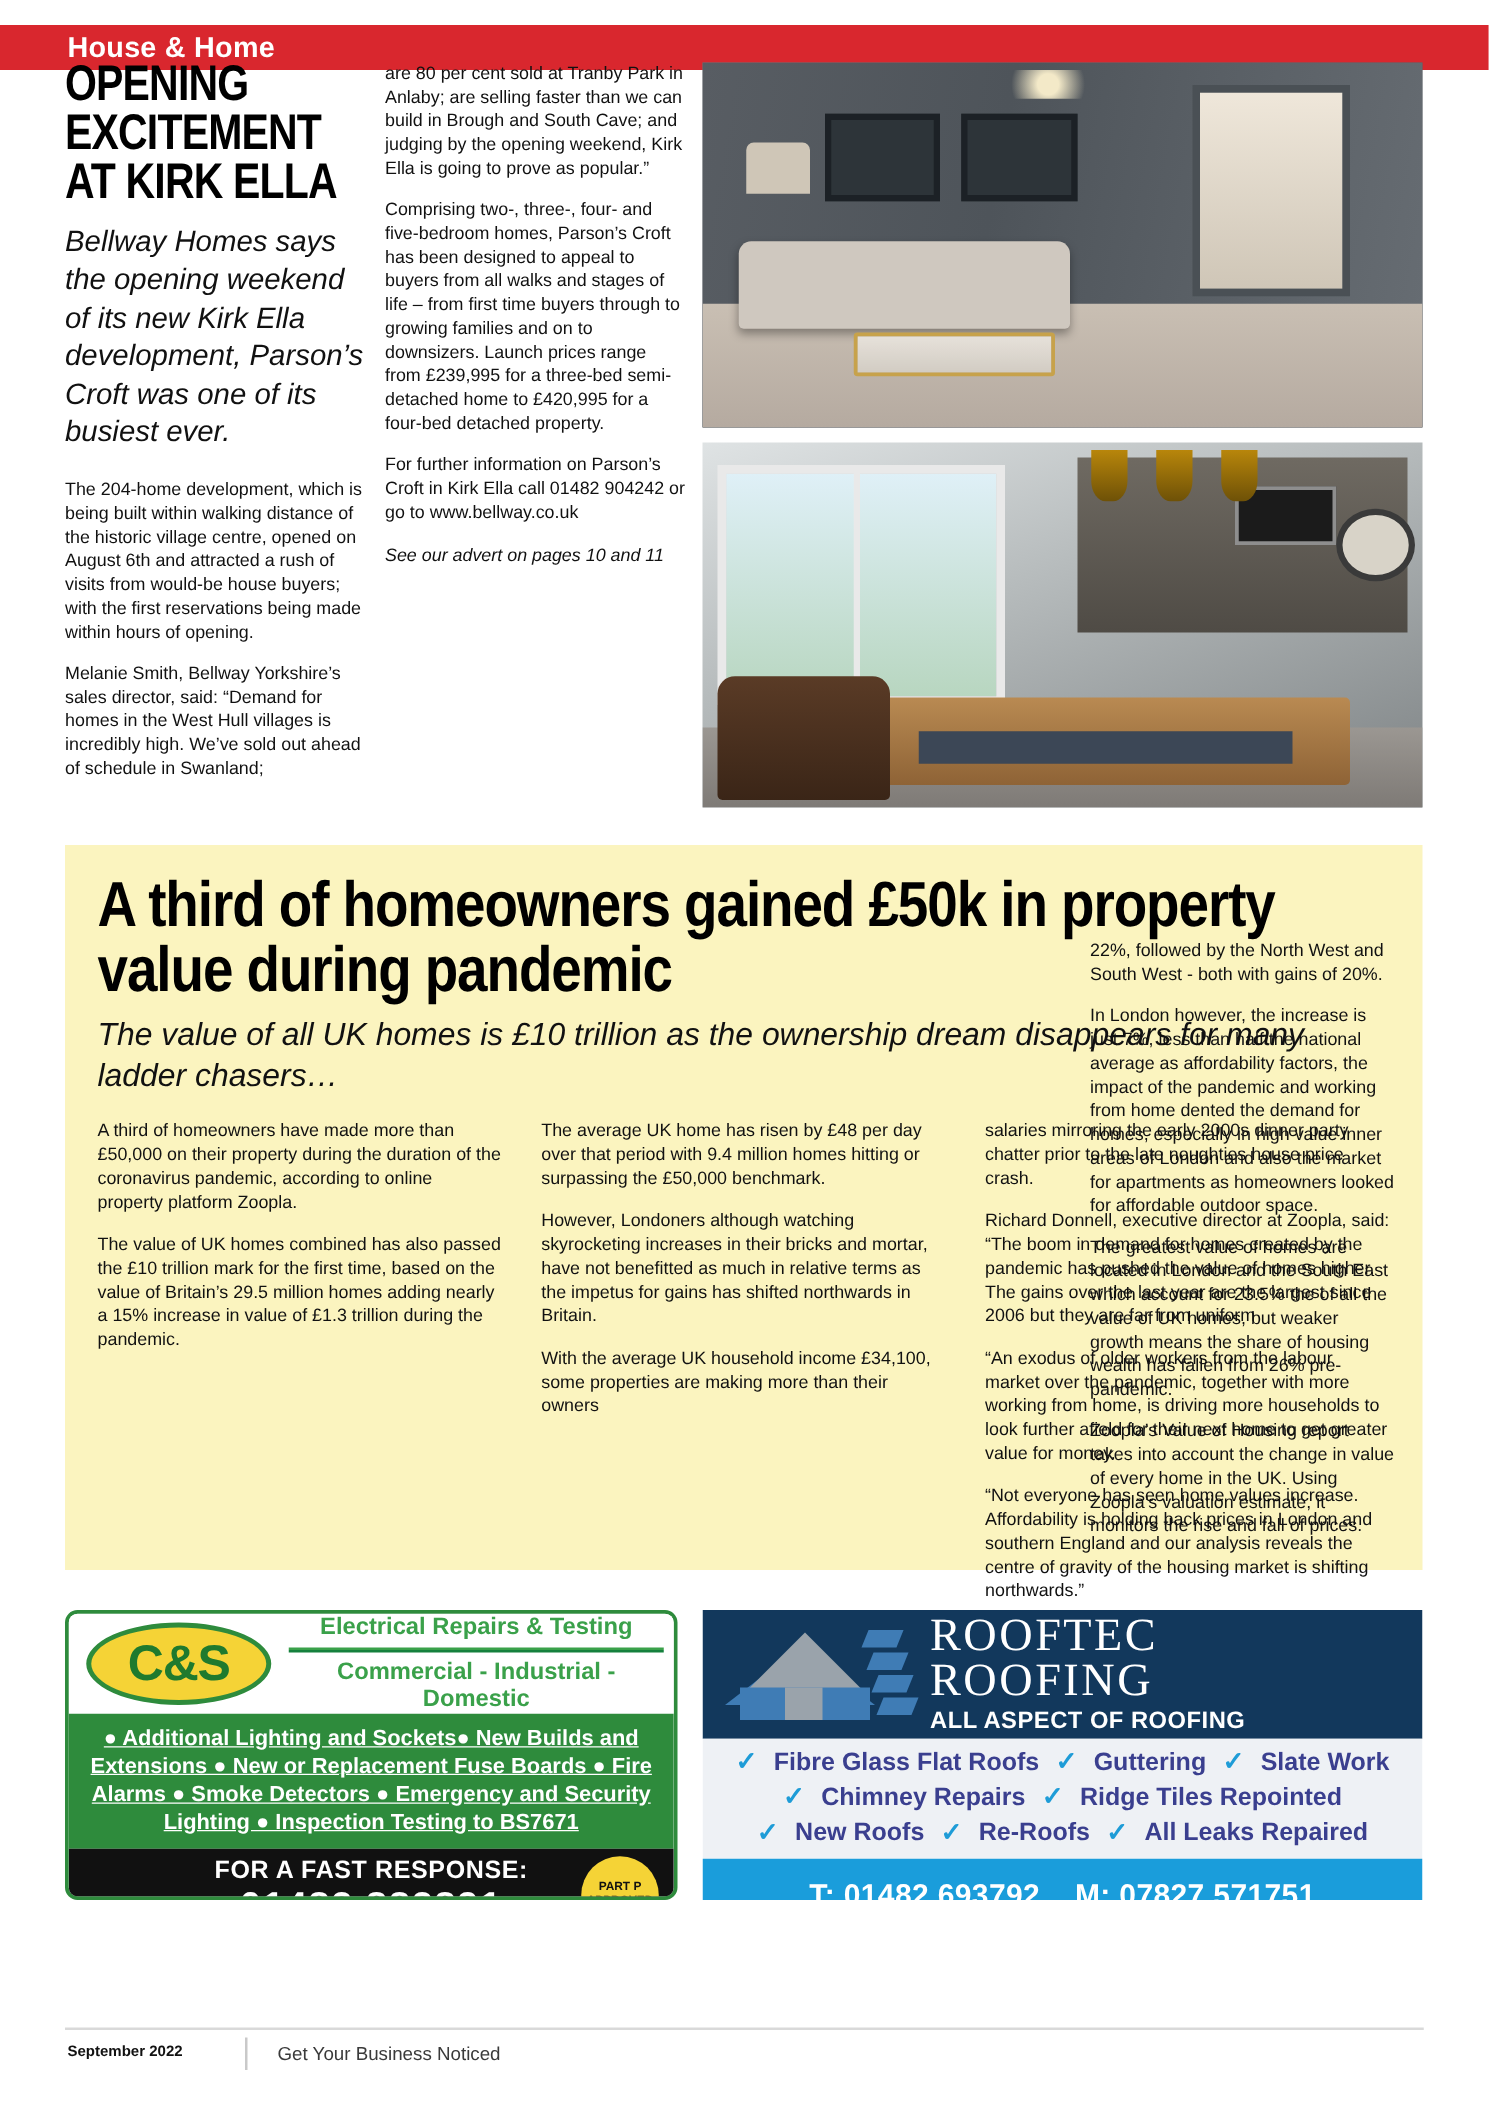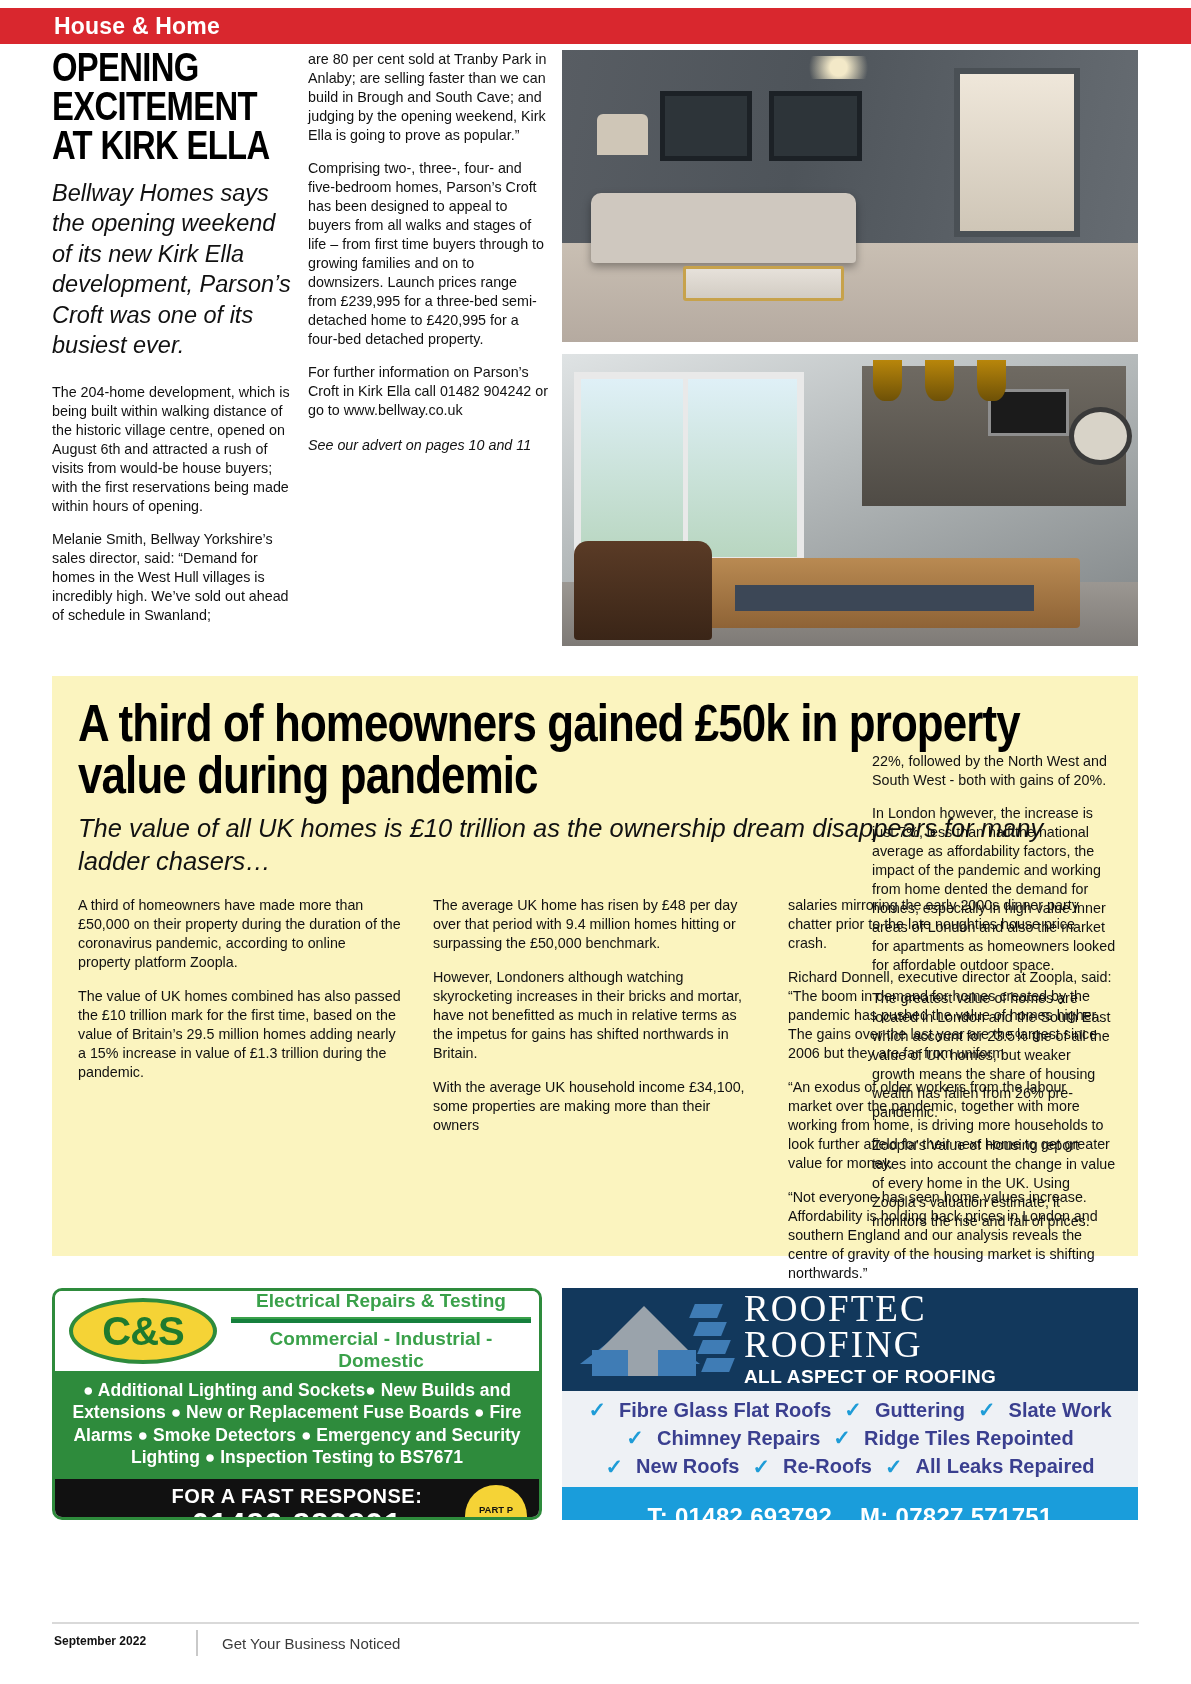--- a/index.html
+++ b/index.html
@@ -7,21 +7,21 @@
     width: 1191px; height: 1684px;
     background: #ffffff;
     font-family: "Liberation Sans", sans-serif;
     color: #111;
     overflow: hidden;
   }
   .page { position: relative; width: 1191px; height: 1684px; background:#fff; }
 
   
   .section-bar {
-    position: absolute; left: 0; top: 8px; width: 1191px; height: 36px;
+    position: absolute; left: 0; top: 20px; width: 1191px; height: 36px;
     background: #d9272e;
   }
   .section-bar .label {
     position: absolute; left: 54px; top: 50%; transform: translateY(-50%);
     color: #fff; font-size: 23px; font-weight: bold; letter-spacing: .2px;
   }
 
   
   .art1 { position: absolute; left: 0; top: 48px; width: 1191px; height: 620px; }
 
@@ -141,24 +141,24 @@
     display:flex; align-items:center; justify-content:center;
     color:#1f7a2e; font-size:40px; font-weight:bold; letter-spacing:-1px;
     margin-left:6px;
   }
   .cs-top-txt { flex:1; margin-left:14px; }
   .cs-line1, .cs-line2 {
     color:#3aa14a; font-weight:bold; font-size:19px; text-align:center;
     padding:5px 0;
   }
   .cs-line1 { border-bottom:2px solid #3aa14a; }
-  .cs-line2 { border-top:4px solid #15803d; }
+  .cs-line2 { border-top:2px solid #15803d; }
   .cs-green {
     background:#2e8b3c; color:#fff; font-weight:bold; font-size:17.5px;
-    line-height:1.28; padding:8px 10px 10px 10px; text-align:center;
+    line-height:1.28; padding:8px 10px 10px 10px; text-align:center;text-decoration:underline;
   }
   .cs-black {
     background:#111; color:#fff; text-align:center; padding:6px 0 8px 0; position:relative;
     height: 84px;
   }
   .cs-fast { font-size:20px; font-weight:bold; letter-spacing:.5px;}
   .cs-phone { font-size:31px; font-weight:bold; letter-spacing:1px; line-height:1.1;}
   .cs-badge {
     position:absolute; right:12px; top:6px; width:62px; height:62px; border-radius:50%;
     background:#f5d336; color:#111; font-size:9.5px; font-weight:bold; line-height:1.15;

